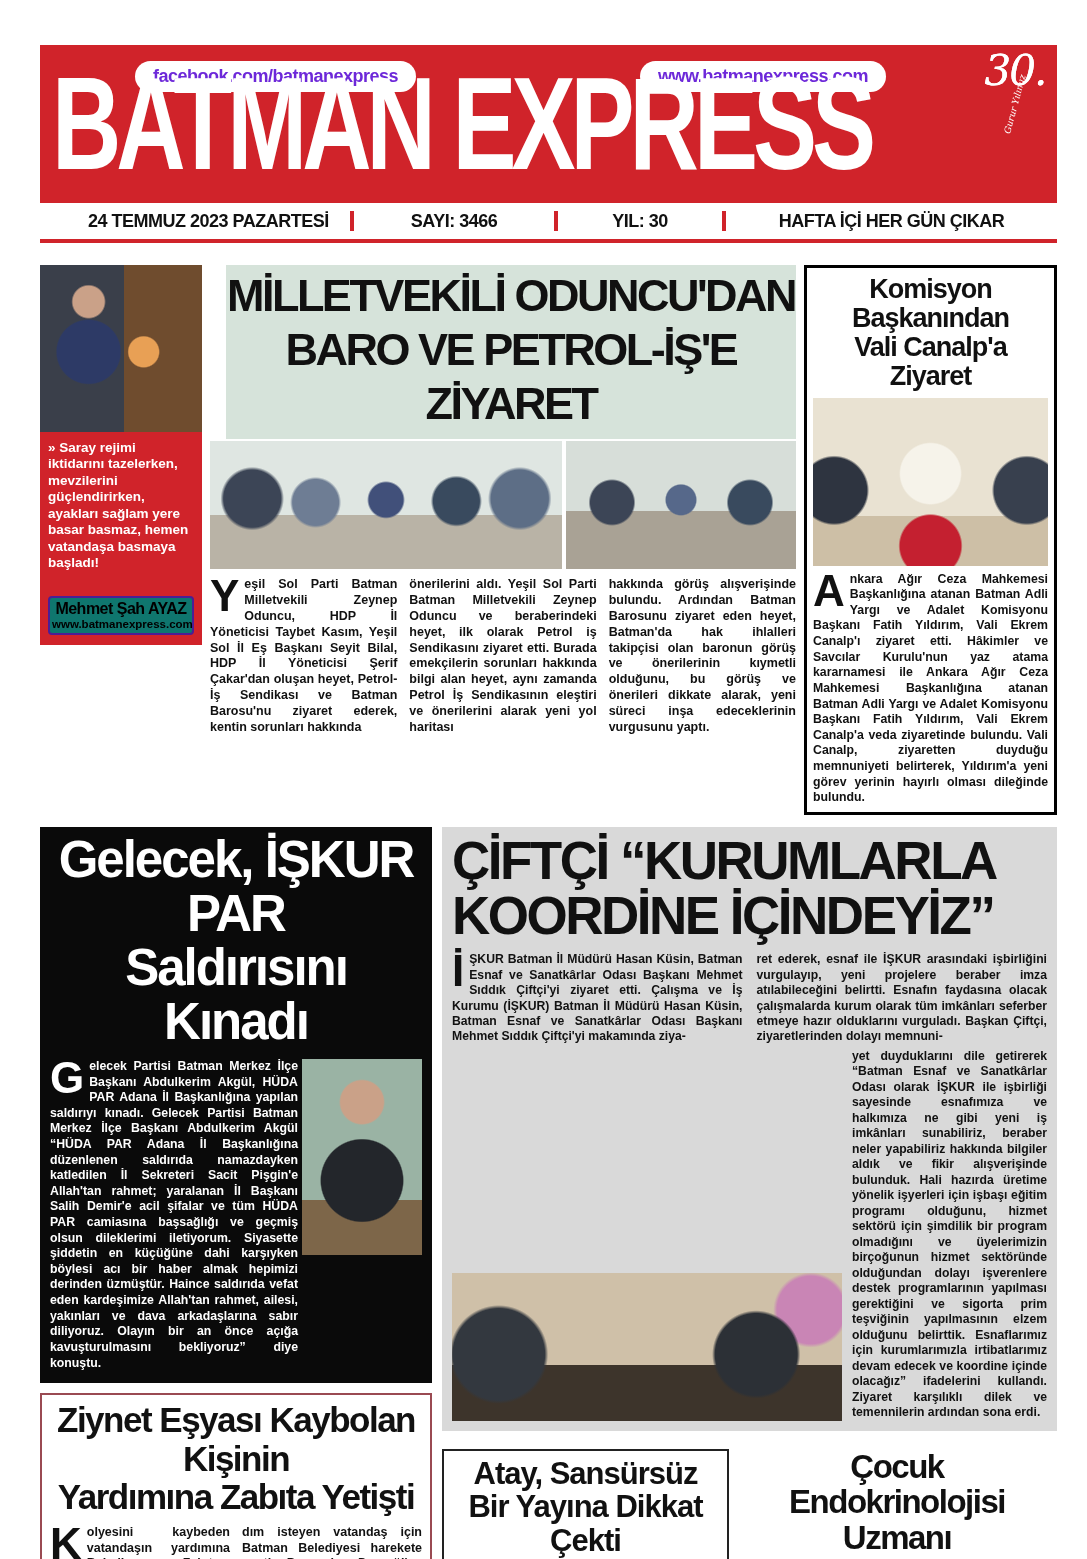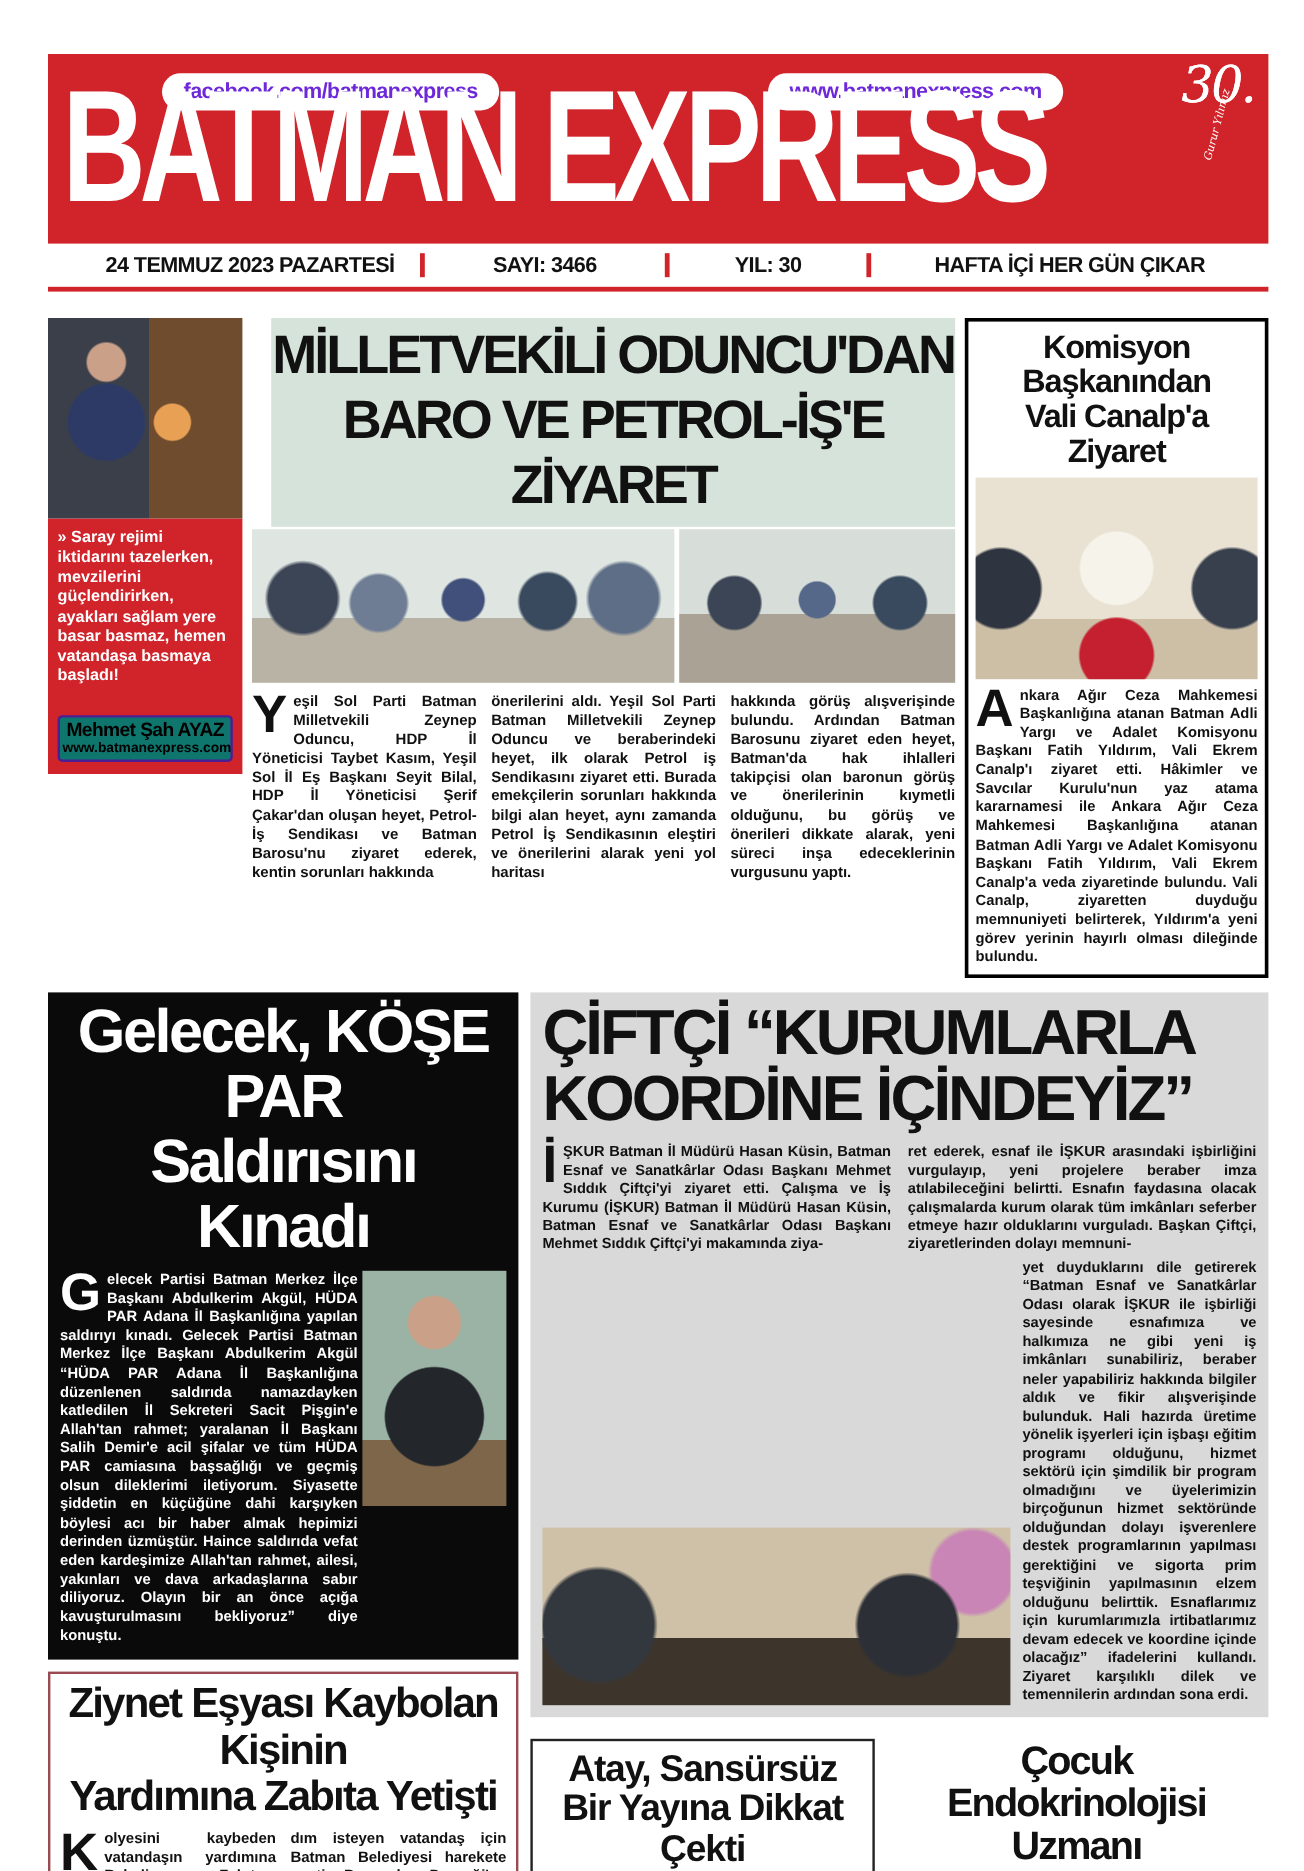--- a/index.html
+++ b/index.html
@@ -185,21 +185,21 @@
       <div class="photo ph-vali"></div>
       <p class="body drop">Ankara Ağır Ceza Mahkemesi Başkanlığına atanan Batman Adli Yargı ve Adalet Komisyonu Başkanı Fatih Yıldırım, Vali Ekrem Canalp'ı ziyaret etti. Hâkimler ve Savcılar Kurulu'nun yaz atama kararnamesi ile Ankara Ağır Ceza Mahkemesi Başkanlığına atanan Batman Adli Yargı ve Adalet Komisyonu Başkanı Fatih Yıldırım, Vali Ekrem Canalp'a veda ziyaretinde bulundu.  Vali Canalp, ziyaretten duyduğu memnuniyeti belirterek, Yıldırım'a yeni görev yerinin hayırlı olması dileğinde bulundu.</p>
     </div>
   </div>
 
   <div class="row row2">
 
     <div class="leftcol2">
       <div class="gelecek">
         <h1>
-          <div>Gelecek, KÖŞE PAR</div>
+          <div>Gelecek, İŞKUR PAR</div>
           <div>Saldırısını Kınadı</div>
         </h1>
         <div class="inner">
           <p class="body drop">Gelecek Partisi Batman Merkez İlçe Başkanı Abdulkerim Akgül, HÜDA PAR Adana İl Başkanlığına yapılan saldırıyı kınadı. Gelecek Partisi Batman Merkez İlçe Başkanı Abdulkerim Akgül “HÜDA PAR Adana İl Başkanlığına düzenlenen saldırıda namazdayken katledilen İl Sekreteri Sacit Pişgin'e Allah'tan rahmet; yaralanan İl Başkanı Salih Demir'e acil şifalar ve tüm HÜDA PAR camiasına başsağlığı ve geçmiş olsun dileklerimi iletiyorum. Siyasette şiddetin en küçüğüne dahi karşıyken böylesi acı bir haber almak hepimizi derinden üzmüştür. Haince saldırıda vefat eden kardeşimize Allah'tan rahmet, ailesi, yakınları ve dava arkadaşlarına sabır diliyoruz. Olayın bir an önce açığa kavuşturulmasını bekliyoruz” diye konuştu.</p>
           <div class="photo ph-akgul"></div>
         </div>
       </div>
 
       <div class="ziynet">
         <h1>

